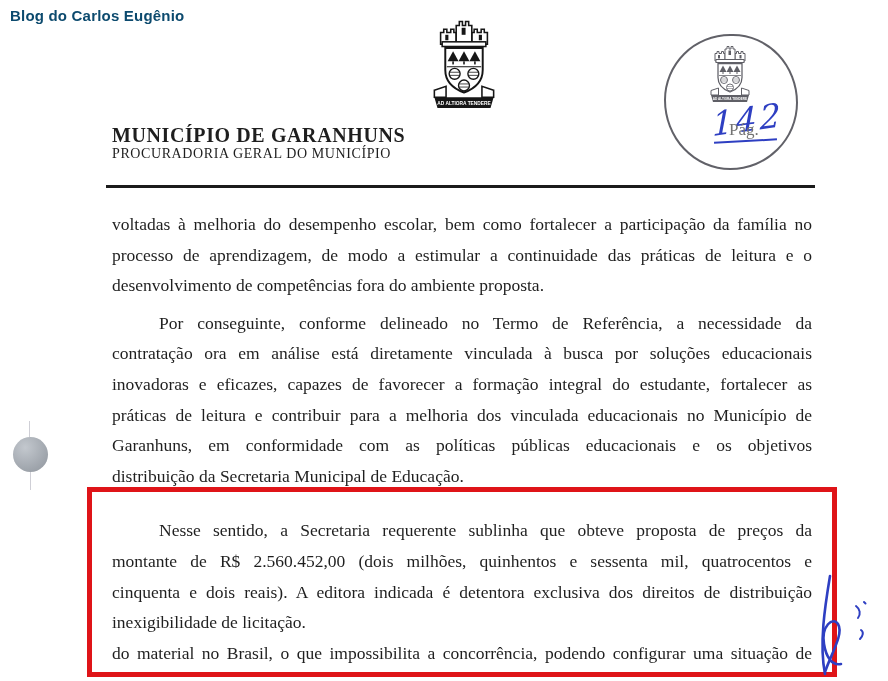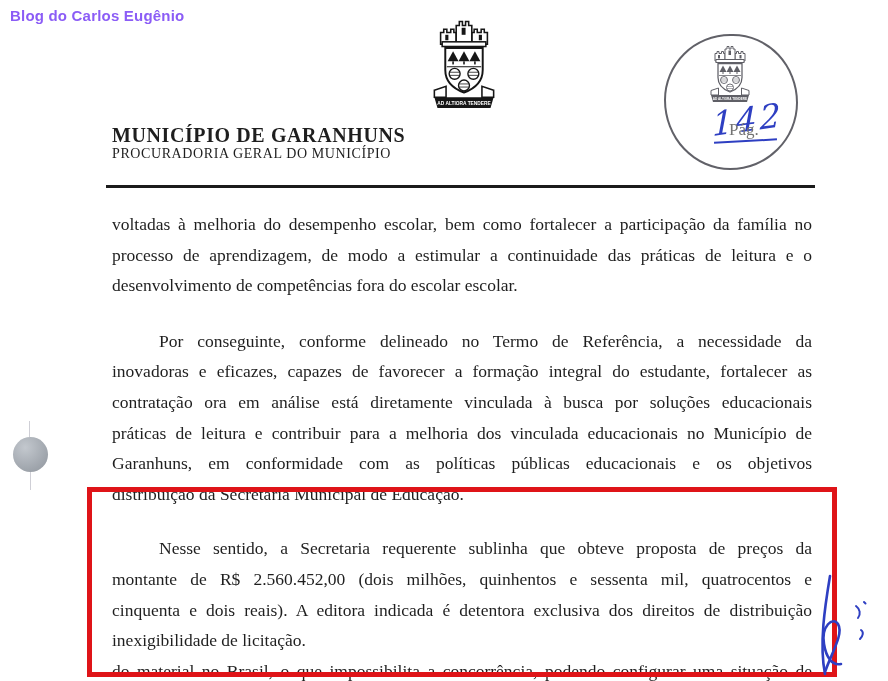--- a/index.html
+++ b/index.html
@@ -1,20 +1,20 @@
 <!DOCTYPE html>
 <html><head>
 <meta charset="utf-8">
 <style>
   html,body{margin:0;padding:0;background:#fff;}
   #page{position:relative;width:888px;height:681px;background:#ffffff;overflow:hidden;
         font-family:"Liberation Serif",serif;color:#1e1e1e;}
 
   .blog-title{position:absolute;left:10px;top:7px;font-family:"Liberation Sans",sans-serif;
-              font-weight:700;font-size:15px;letter-spacing:.2px;color:#8b5cf6;}
+              font-weight:700;font-size:15px;letter-spacing:.2px;color:#0c4a6e;}
 
   .crest-large{position:absolute;left:425px;top:16px;color:#161616;}
 
   .hdr{position:absolute;left:112px;width:703px;}
   .hdr-title{top:124px;font-size:20px;font-weight:700;letter-spacing:.6px;}
   .hdr-sub{top:146px;font-size:14px;letter-spacing:.6px;}
 
   .rule{position:absolute;left:106px;top:185px;width:709px;height:2.5px;background:#1b1b1b;}
 
   .stamp{position:absolute;left:664px;top:34px;width:130px;height:132px;
@@ -24,21 +24,21 @@
                font-size:17px;color:#737373;margin-left:46px;}
   .stamp-num{position:absolute;left:46px;top:64px;font-family:"DejaVu Serif",serif;
              font-style:italic;font-size:33px;letter-spacing:3px;color:#2e3fc2;
              transform:rotate(-8deg) skewX(-8deg);}
   .stamp-underline{position:absolute;left:48px;top:104px;width:63px;height:2px;
                    background:#2e3fc2;transform:rotate(-3deg);}
 
   .bodytext{position:absolute;left:112px;top:209px;width:700px;font-size:17.5px;
             line-height:30.6px;color:#1f1f1f;}
   .para{margin:0;}
-  .para+.para{margin-top:25px;}
+  .para+.para{margin-top:7px;}
   .line{text-align:justify;text-align-last:justify;white-space:normal;}
   .line.last{text-align-last:left;}
   .line.indent{text-indent:47px;}
 
   .highlight-box{position:absolute;left:87px;top:487px;width:750px;height:190px;
                  box-sizing:border-box;border:5px solid #df1418;}
 
   .punch-hole{position:absolute;left:13px;top:437px;width:35px;height:35px;border-radius:50%;
               background:radial-gradient(circle at 35% 30%, #c3c8ce, #8e949c);}
   .artifact-line{position:absolute;width:1px;background:#cfcfd6;}
@@ -109,26 +109,26 @@
       </svg>
     <span class="stamp-num">142</span>
     <span class="stamp-label">Pág.</span>
     <div class="stamp-underline"></div>
   </div>
 
   <div class="bodytext">
     <div class="para">
       <div class="line">voltadas à melhoria do desempenho escolar, bem como fortalecer a participação da família no</div>
       <div class="line">processo de aprendizagem, de modo a estimular a continuidade das práticas de leitura e o</div>
-      <div class="line last">desenvolvimento de competências fora do escolar escolar.</div>
+      <div class="line last">desenvolvimento de competências fora do ambiente proposta.</div>
     </div>
     <div class="para">
       <div class="line indent">Por conseguinte, conforme delineado no Termo de Referência, a necessidade da</div>
+      <div class="line">contratação ora em análise está diretamente vinculada à busca por soluções educacionais</div>
       <div class="line">inovadoras e eficazes, capazes de favorecer a formação integral do estudante, fortalecer as</div>
-      <div class="line">contratação ora em análise está diretamente vinculada à busca por soluções educacionais</div>
       <div class="line">práticas de leitura e contribuir para a melhoria dos vinculada educacionais no Município de</div>
       <div class="line">Garanhuns, em conformidade com as políticas públicas educacionais e os objetivos</div>
       <div class="line last">distribuição da Secretaria Municipal de Educação.</div>
     </div>
     <div class="para" style="margin-top:24px">
       <div class="line indent">Nesse sentido, a Secretaria requerente sublinha que obteve proposta de preços da</div>
       <div class="line">montante de R$ 2.560.452,00 (dois milhões, quinhentos e sessenta mil, quatrocentos e</div>
       <div class="line">cinquenta e dois reais). A editora indicada é detentora exclusiva dos direitos de distribuição</div>
       <div class="line last">inexigibilidade de licitação.</div>
       <div class="line">do material no Brasil, o que impossibilita a concorrência, podendo configurar uma situação de</div>

